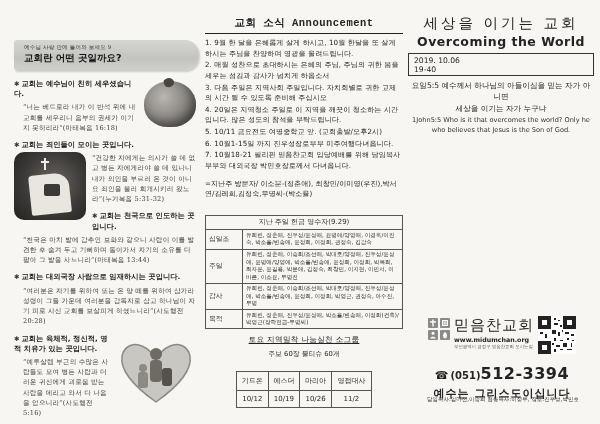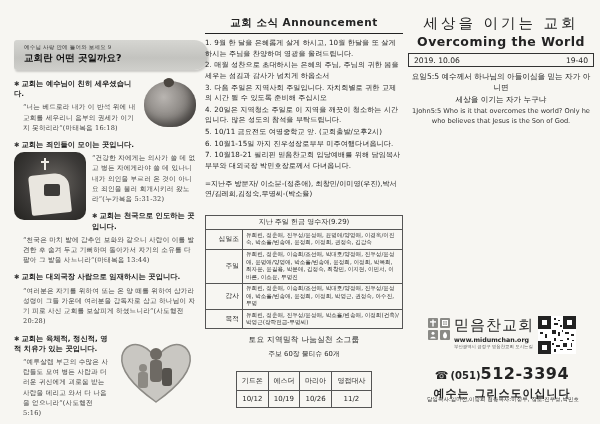--- a/index.html
+++ b/index.html
@@ -12,21 +12,21 @@
   }
   .page{position:relative;width:600px;height:424px;background:#f7f6f2;}
 
   
   .col-left{position:absolute;left:14px;top:40px;width:182px;}
   .banner{
     position:relative;
     background:linear-gradient(180deg,#d6d6d2 0%,#c3c3bf 60%,#cfcfcb 100%);
     border-radius:3px 14px 14px 3px;
     box-shadow:1px 2px 2px rgba(0,0,0,.18);
-    padding:4px 24px 5px 10px;width:160px;
+    padding:4px 15px 5px 10px;width:160px;
   }
   .banner-sub{font-size:5.5px;color:#3a3a3a;letter-spacing:.2px;}
   .banner-title{font-size:9.5px;font-weight:bold;color:#111;margin-top:1px;}
   .lc-body{margin-top:9px;}
   .bullet{margin-bottom:7px;overflow:visible;}
   .b-title{font-size:7.3px;font-weight:bold;line-height:1.4;}
   .b-mark{color:#333;font-size:6.5px;margin-right:2px;}
   .b-quote{
     font-family:"DejaVu Serif","Liberation Serif",serif;
     font-size:6.6px;line-height:1.55;color:#3c3c3c;
@@ -54,49 +54,49 @@
     background:#e9e6df;border-radius:4px 14px 2px 2px;transform:rotate(-6deg);
   }
   .img-church .ch-window{position:absolute;left:30px;top:32px;width:16px;height:12px;background:#3c3a38;border-radius:2px;}
   .img-church .ch-cross{position:absolute;left:30px;top:6px;width:2px;height:12px;background:#efece6;}
   .img-church .ch-cross:before{content:"";position:absolute;left:-3px;top:3px;width:8px;height:2px;background:#efece6;}
   .img-heart{float:right;width:80px;height:70px;margin:2px 0 0 4px;}
   .clear{clear:both;}
 
   
   .col-mid{position:absolute;left:205px;top:16px;width:198px;}
-  .mid-title{text-align:center;font-size:10.5px;font-weight:bold;letter-spacing:.5px;}
+  .mid-title{text-align:center;font-size:10.5px;font-weight:bold;letter-spacing:.5px;font-family:Liberation Mono, monospace;}
   .mid-rule{border:none;border-top:1.6px solid #222;margin:3px 0 4px 0;}
   .ann-list{font-size:7.1px;line-height:1.5;letter-spacing:.1px;}
   .ann-item{margin-bottom:1px;}
   .visitors{font-size:7.1px;line-height:1.5;margin-top:7px;}
   table.offering{
     width:100%;border-collapse:collapse;margin-top:15px;
     font-size:5.6px;line-height:1.35;color:#2c2c2c;
   }
   table.offering th,table.offering td{border:1px solid #555;padding:1.5px 3px;}
   table.offering th.tbl-title{font-size:7px;font-weight:normal;text-align:center;padding:2px;}
-  td.row-label{width:30px;text-align:right;font-size:6.8px;vertical-align:middle;}
-  .group-title{text-align:center;font-size:7.6px;margin-top:6px;letter-spacing:.3px;}
+  td.row-label{width:30px;text-align:left;font-size:6.8px;vertical-align:middle;}
+  .group-title{text-align:center;font-size:7.6px;margin-top:6px;letter-spacing:.3px;text-decoration:underline;}
   .amb-line{text-align:center;font-size:6.8px;margin-top:14px;}
   .amb-line b{font-size:7px;}
   .sup-line{text-align:center;font-size:6.8px;margin-top:4px;}
   table.schedule{
     width:136px;margin:12px auto 0 auto;border-collapse:collapse;
     font-size:7px;text-align:center;
   }
   table.schedule td{border:1px solid #555;padding:4px 2px;}
 
   
   .col-right{position:absolute;left:408px;top:14px;width:186px;}
   .mast-ko{text-align:center;font-size:14.5px;font-weight:normal;letter-spacing:3px;}
   .mast-en{text-align:center;font-size:12.5px;font-weight:bold;letter-spacing:.5px;margin-top:1px;}
   .date-box{
     border:1.2px solid #333;margin-top:4px;padding:1.5px 5px;
-    display:flex;justify-content:space-between;font-size:7.6px;
+    display:flex;justify-content:space-between;font-size:7.6px;flex-direction:column;
   }
   .verse-ko{text-align:center;font-size:7.6px;line-height:1.5;margin-top:4px;}
   .verse-en{text-align:center;font-size:6.6px;line-height:1.45;margin-top:2px;color:#333;}
 
   .logo-block{position:absolute;left:428px;top:316px;width:148px;}
   .logo-row{display:flex;align-items:flex-start;}
   .icon-grid{display:grid;grid-template-columns:10px 10px;grid-gap:2px;margin-top:2px;margin-right:4px;}
   .icon-cell{width:10px;height:10px;background:#8a8a86;border-radius:1px;display:flex;align-items:center;justify-content:center;}
   .icon-cell svg{display:block;}
   .logo-mid{flex:1;}

